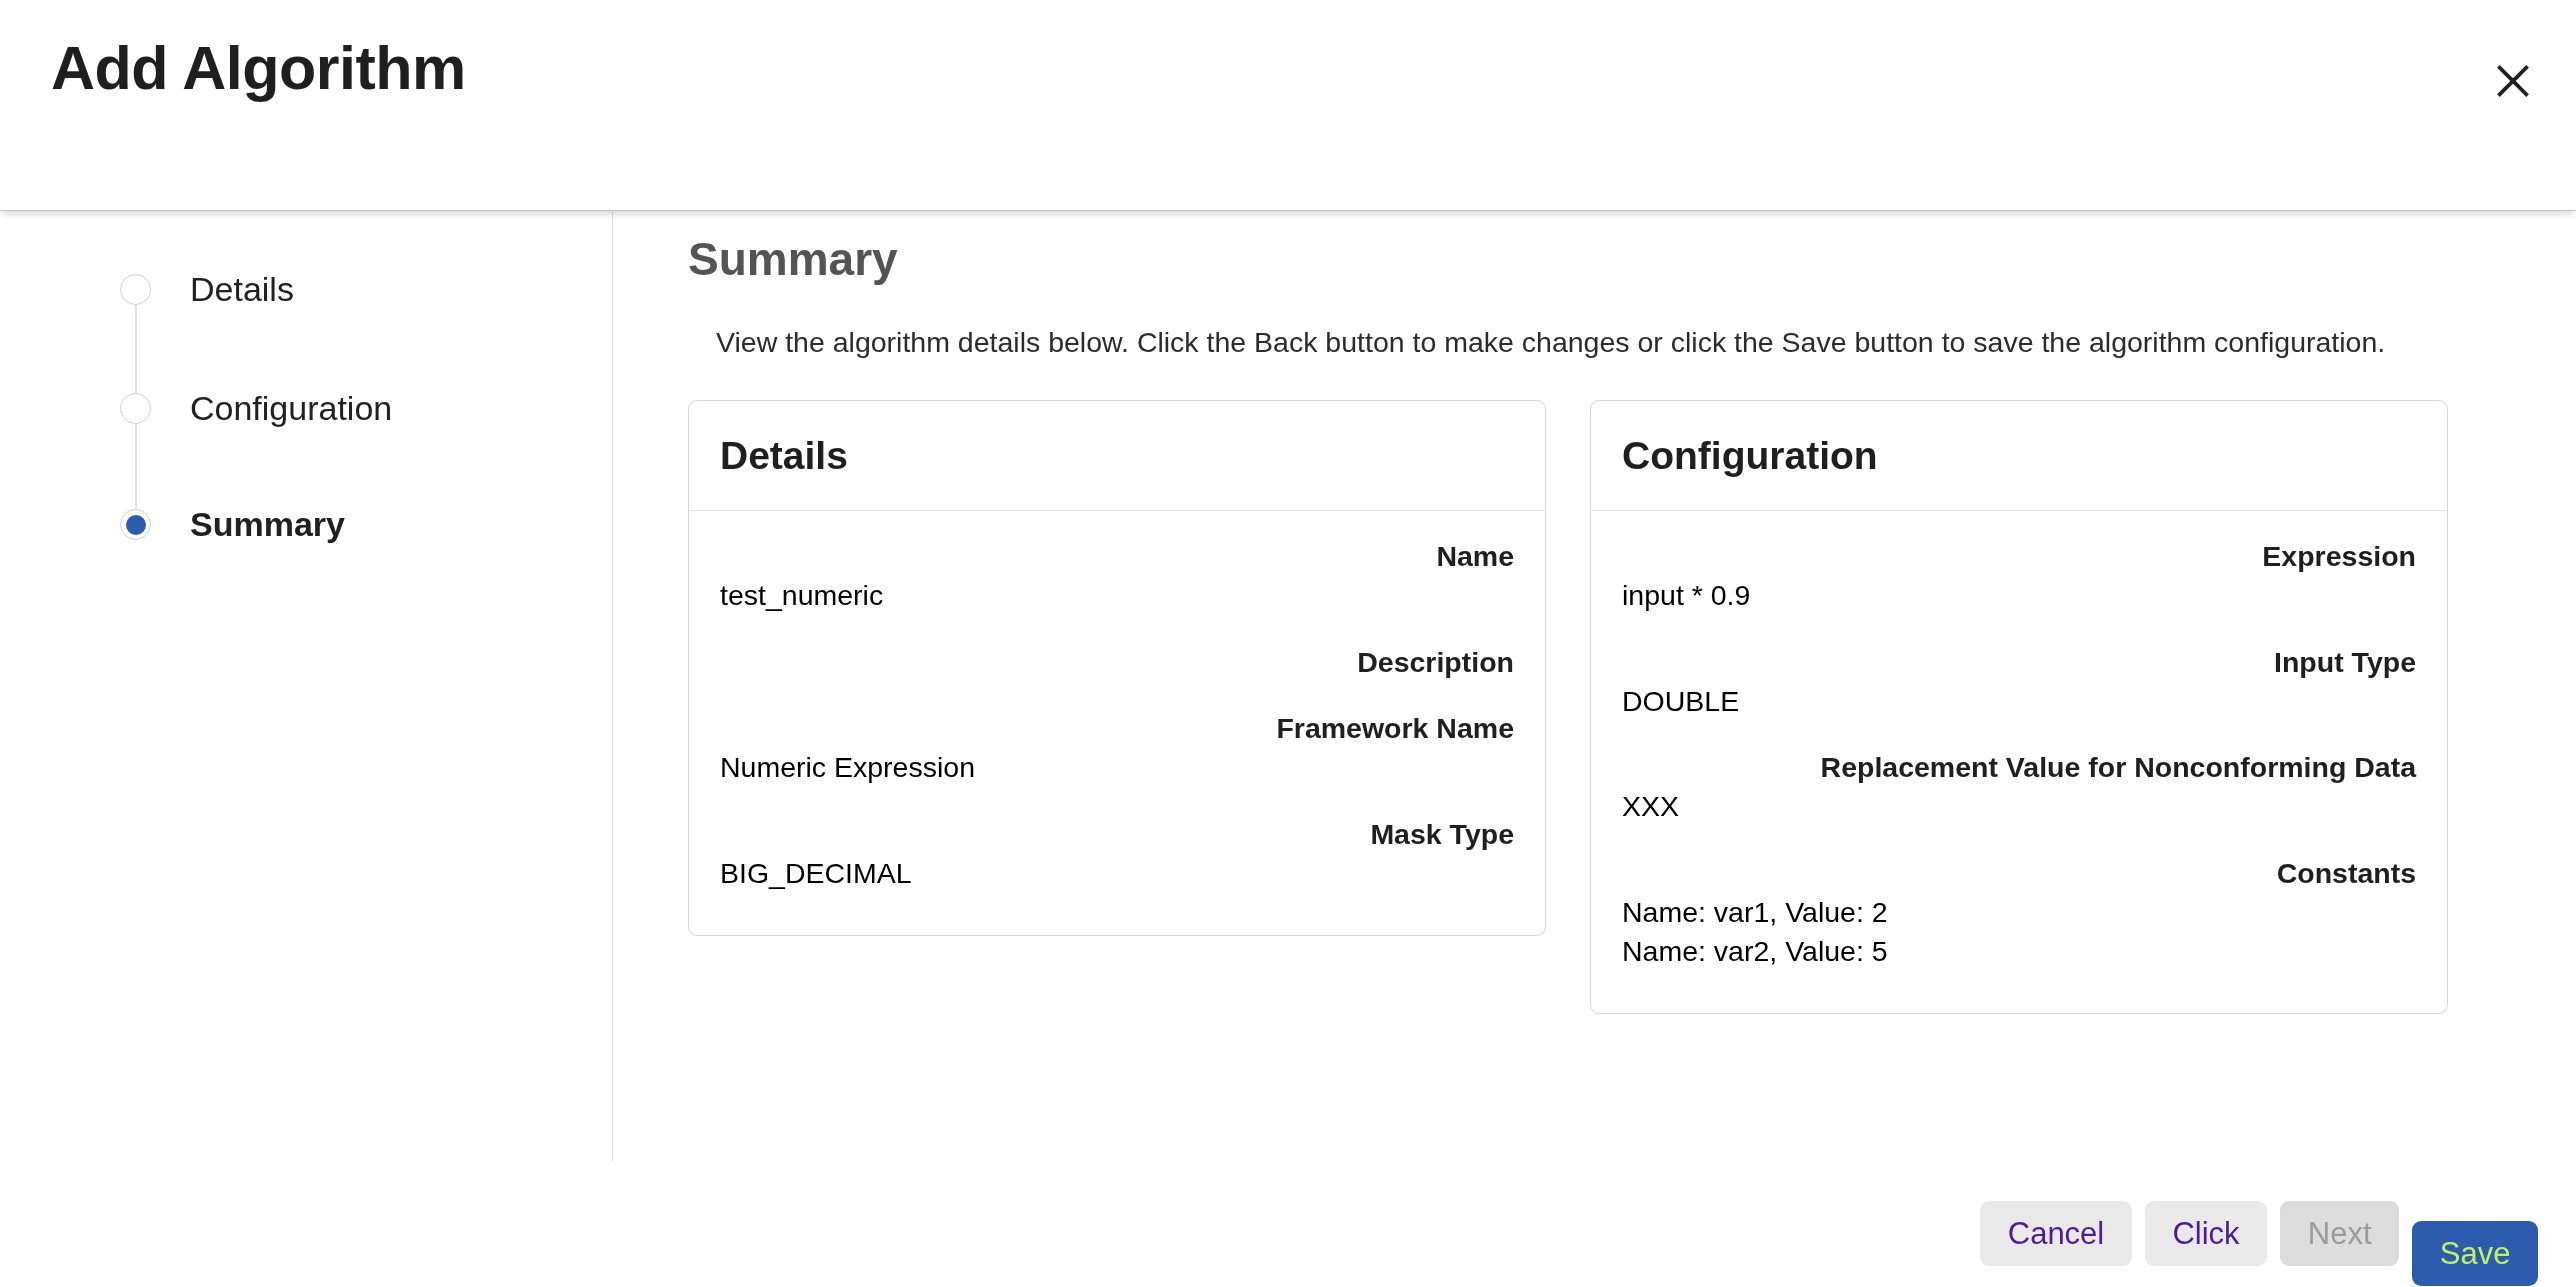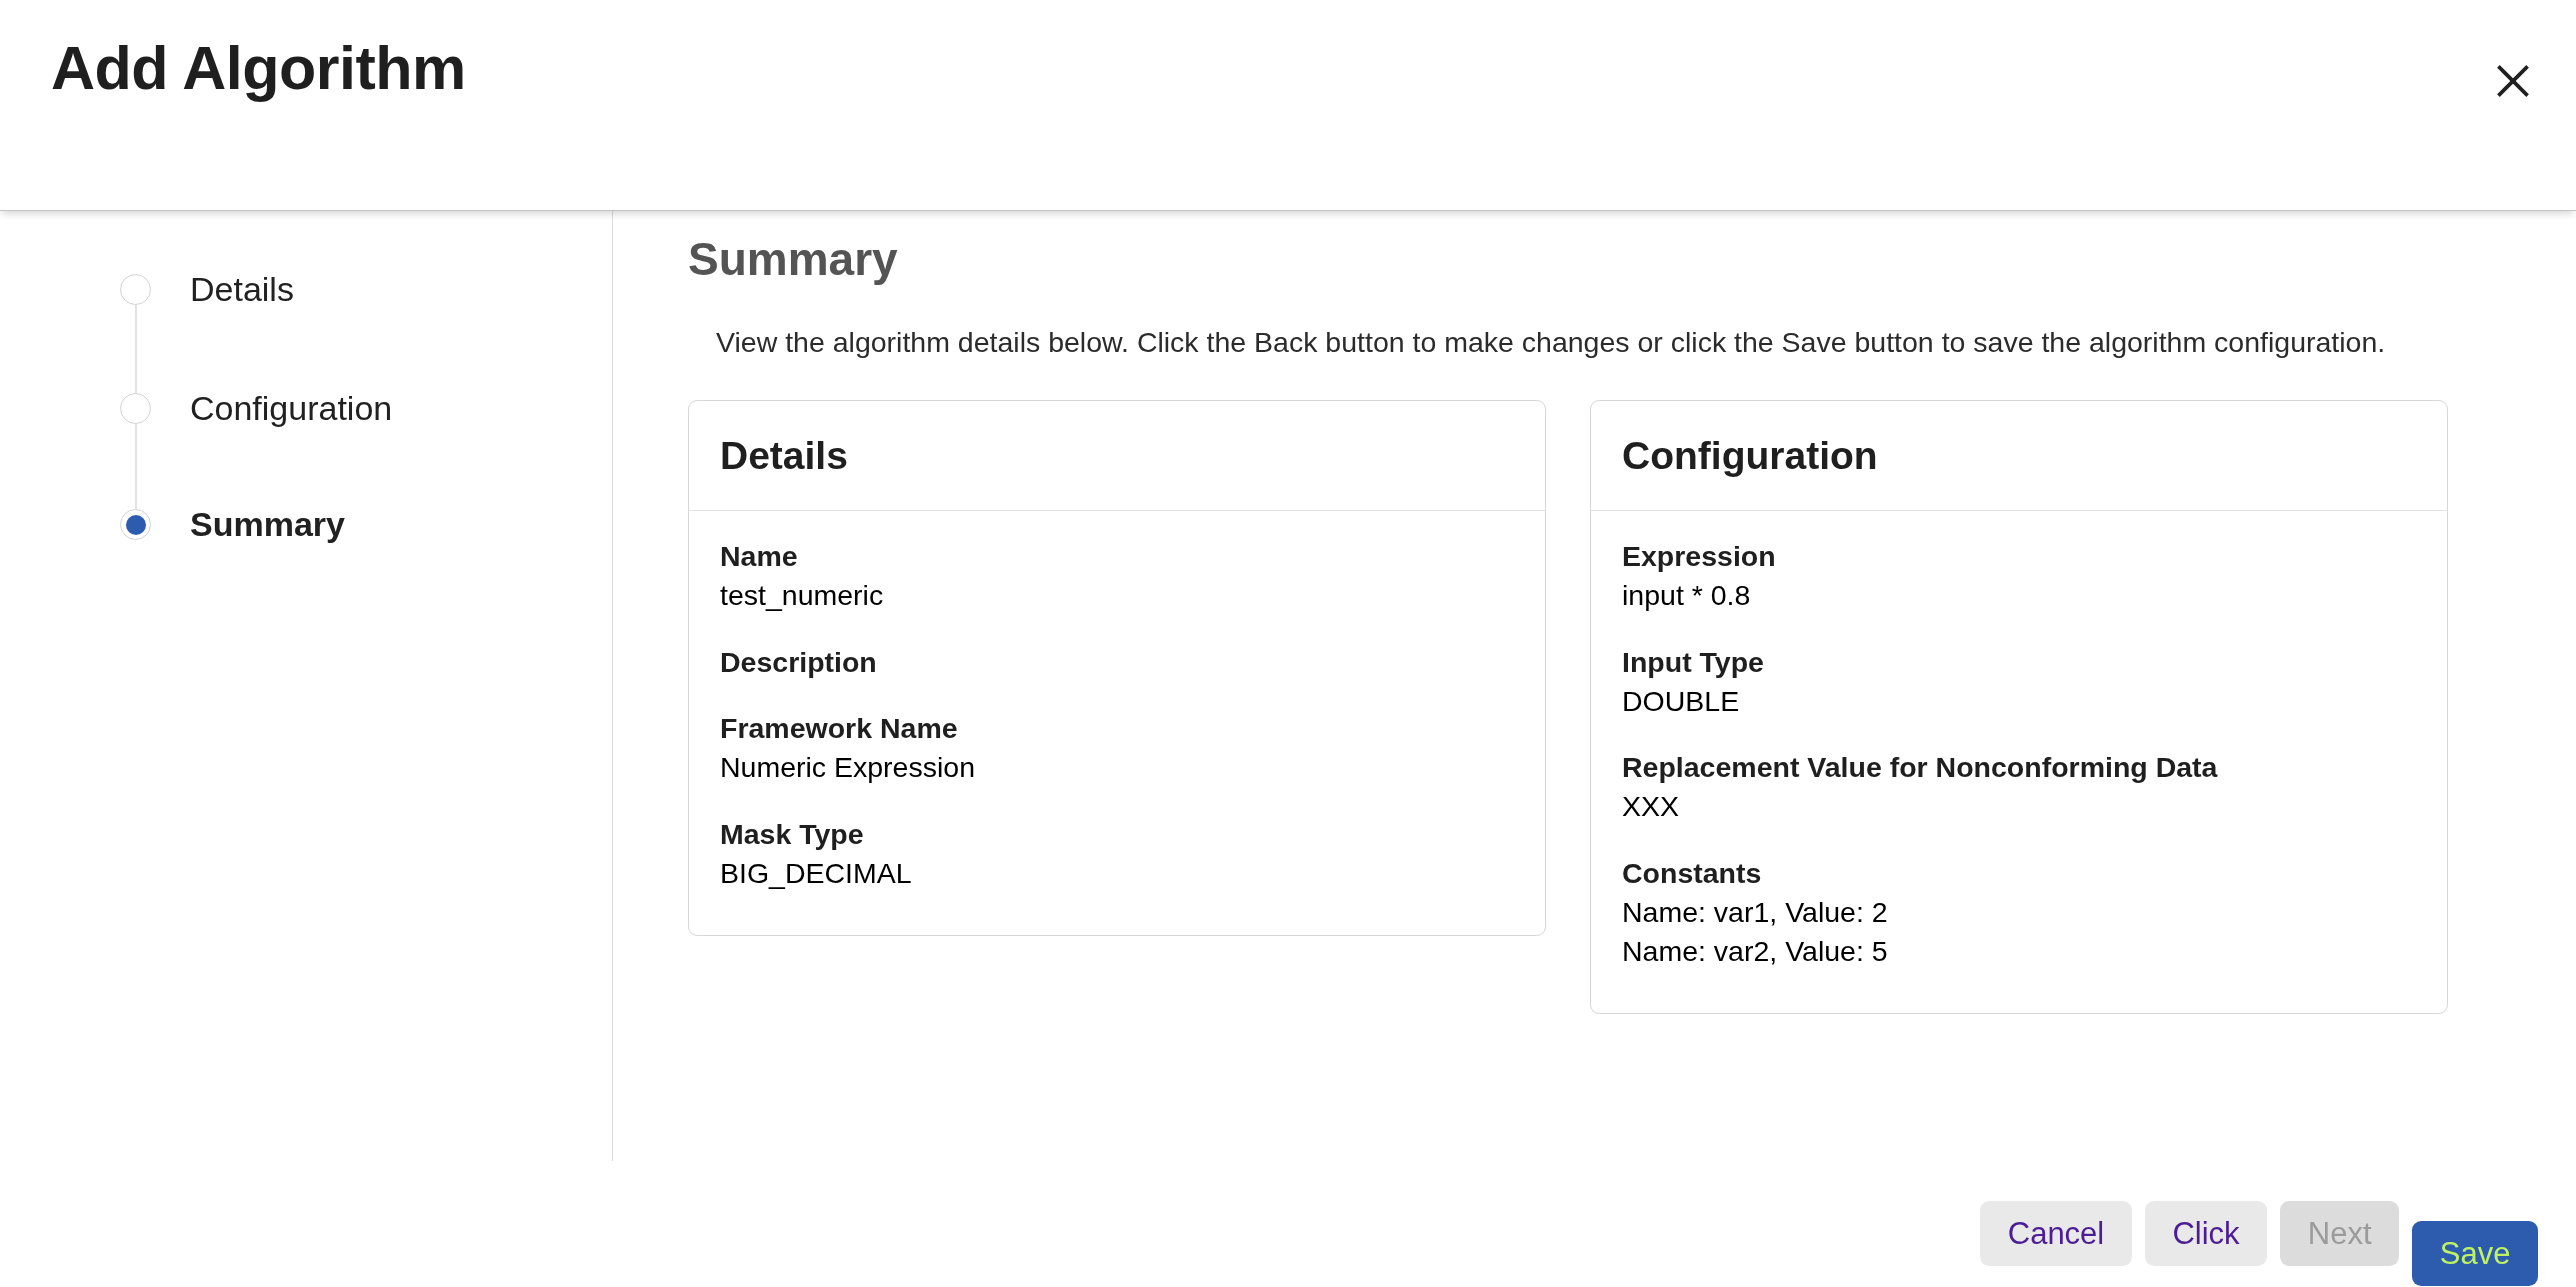--- a/index.html
+++ b/index.html
@@ -153,20 +153,21 @@
     line-height: 39px;
   }
   .card-body { padding: 26px 31px 42px 31px; }
   .field { margin-bottom: 27.6px; }
   .field:last-child { margin-bottom: 0; }
   .field-label {
     font-size: 28.5px;
     font-weight: bold;
     color: #1f1f1f;
     line-height: 39px;
+    text-align: right;
   }
   .field-value {
     font-size: 28.5px;
     color: #000000;
     line-height: 39px;
   }
 
   
   .footer-actions {
     position: absolute;
@@ -256,21 +257,21 @@
       </div>
     </div>
 
     <div class="card">
       <div class="card-header">
         <div class="card-title">Configuration</div>
       </div>
       <div class="card-body">
         <div class="field">
           <div class="field-label">Expression</div>
-          <div class="field-value">input * 0.8</div>
+          <div class="field-value">input * 0.9</div>
         </div>
         <div class="field">
           <div class="field-label">Input Type</div>
           <div class="field-value">DOUBLE</div>
         </div>
         <div class="field">
           <div class="field-label">Replacement Value for Nonconforming Data</div>
           <div class="field-value">XXX</div>
         </div>
         <div class="field">

